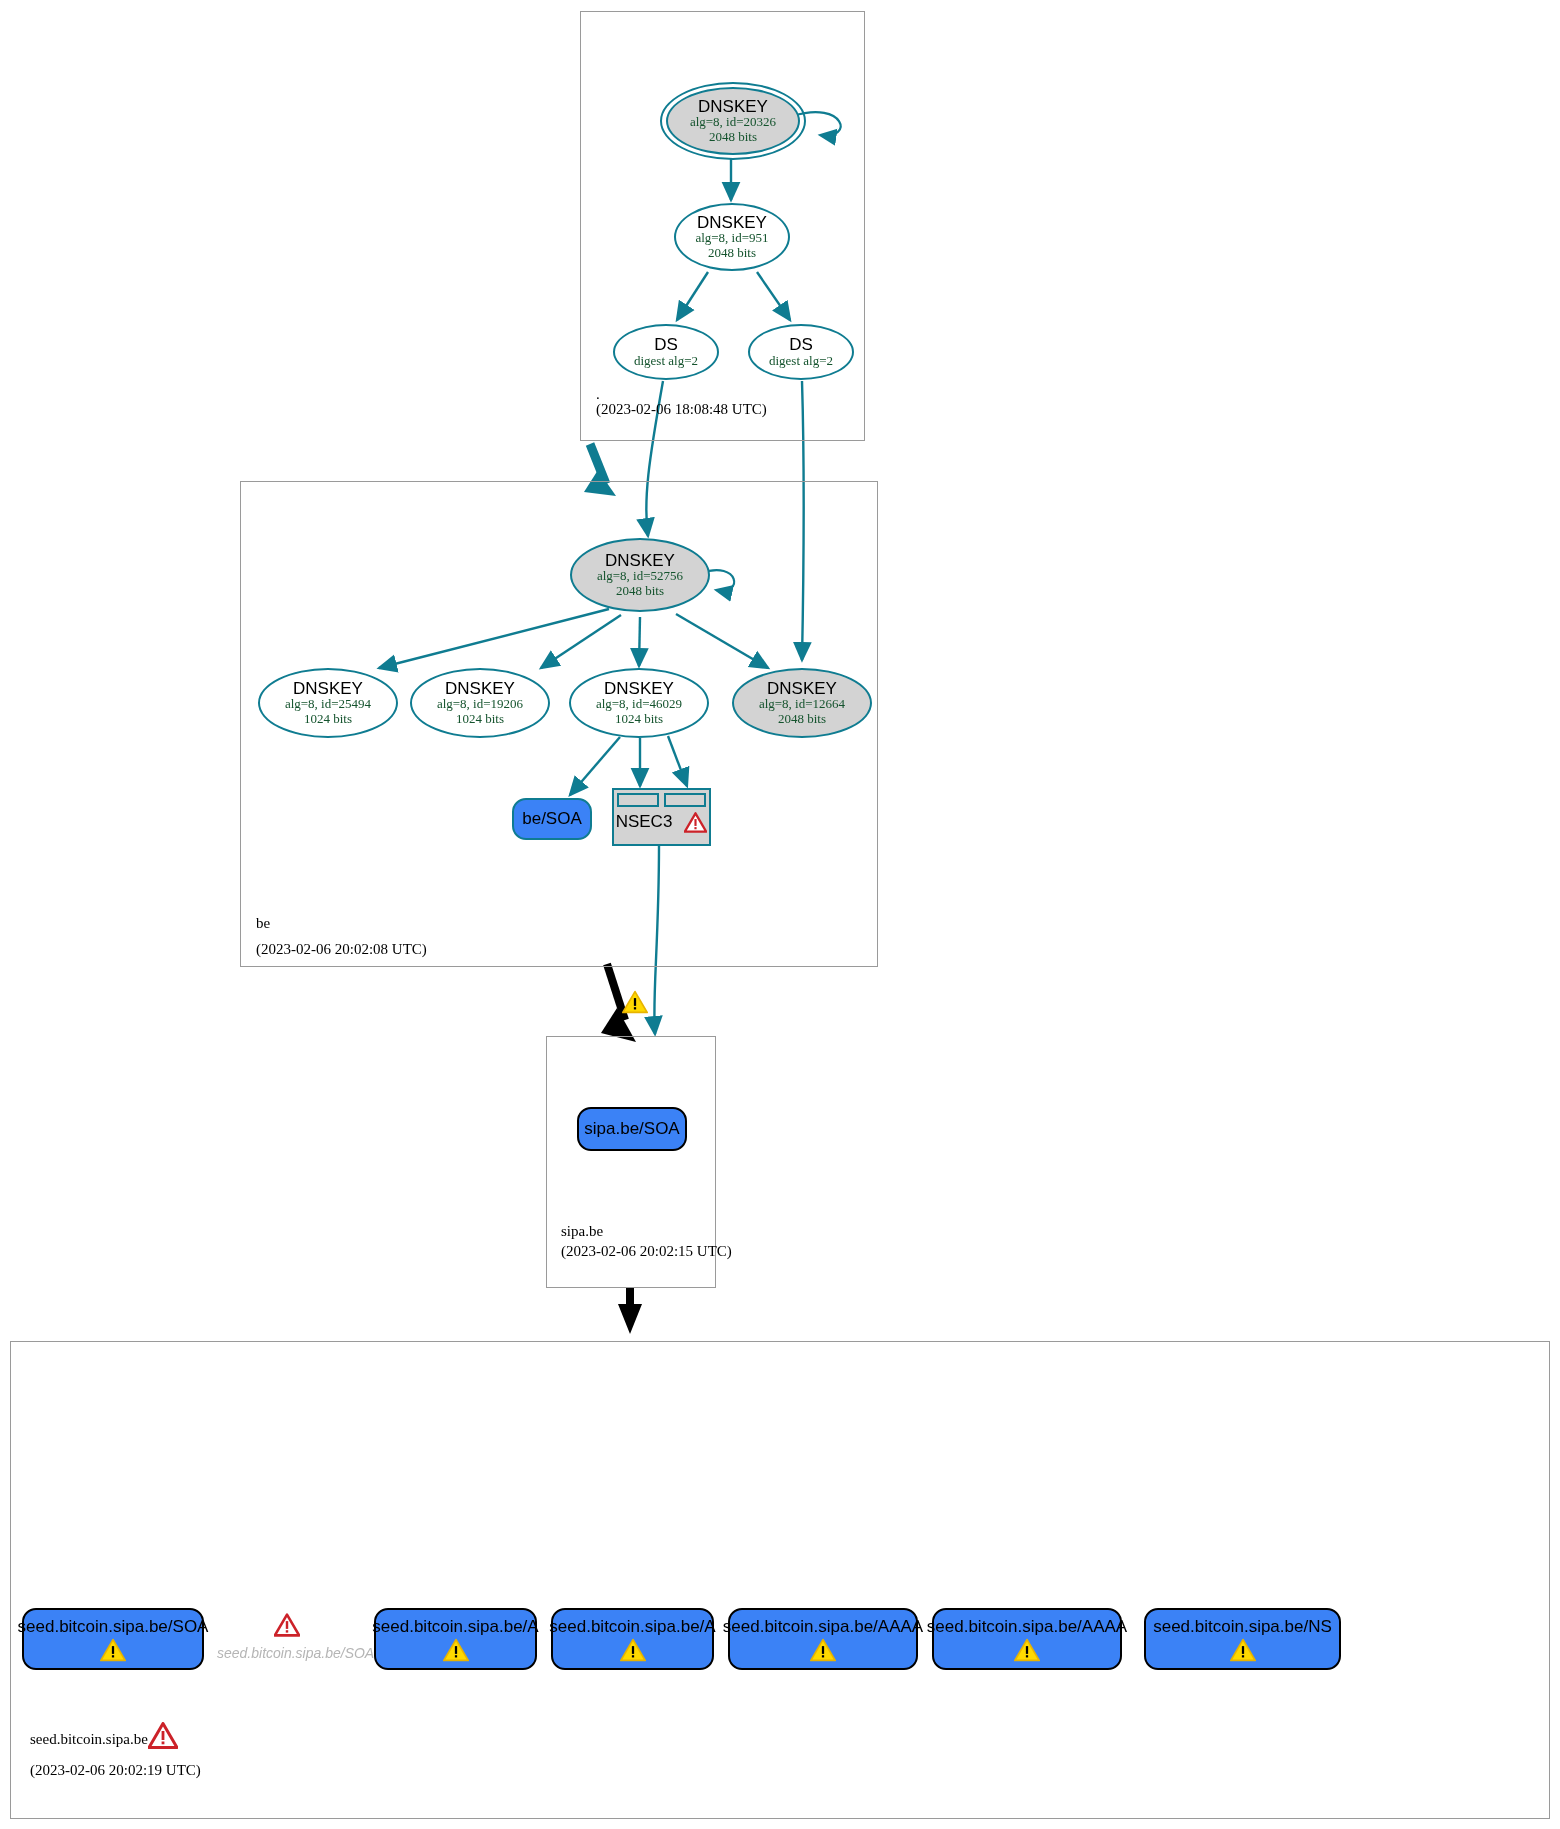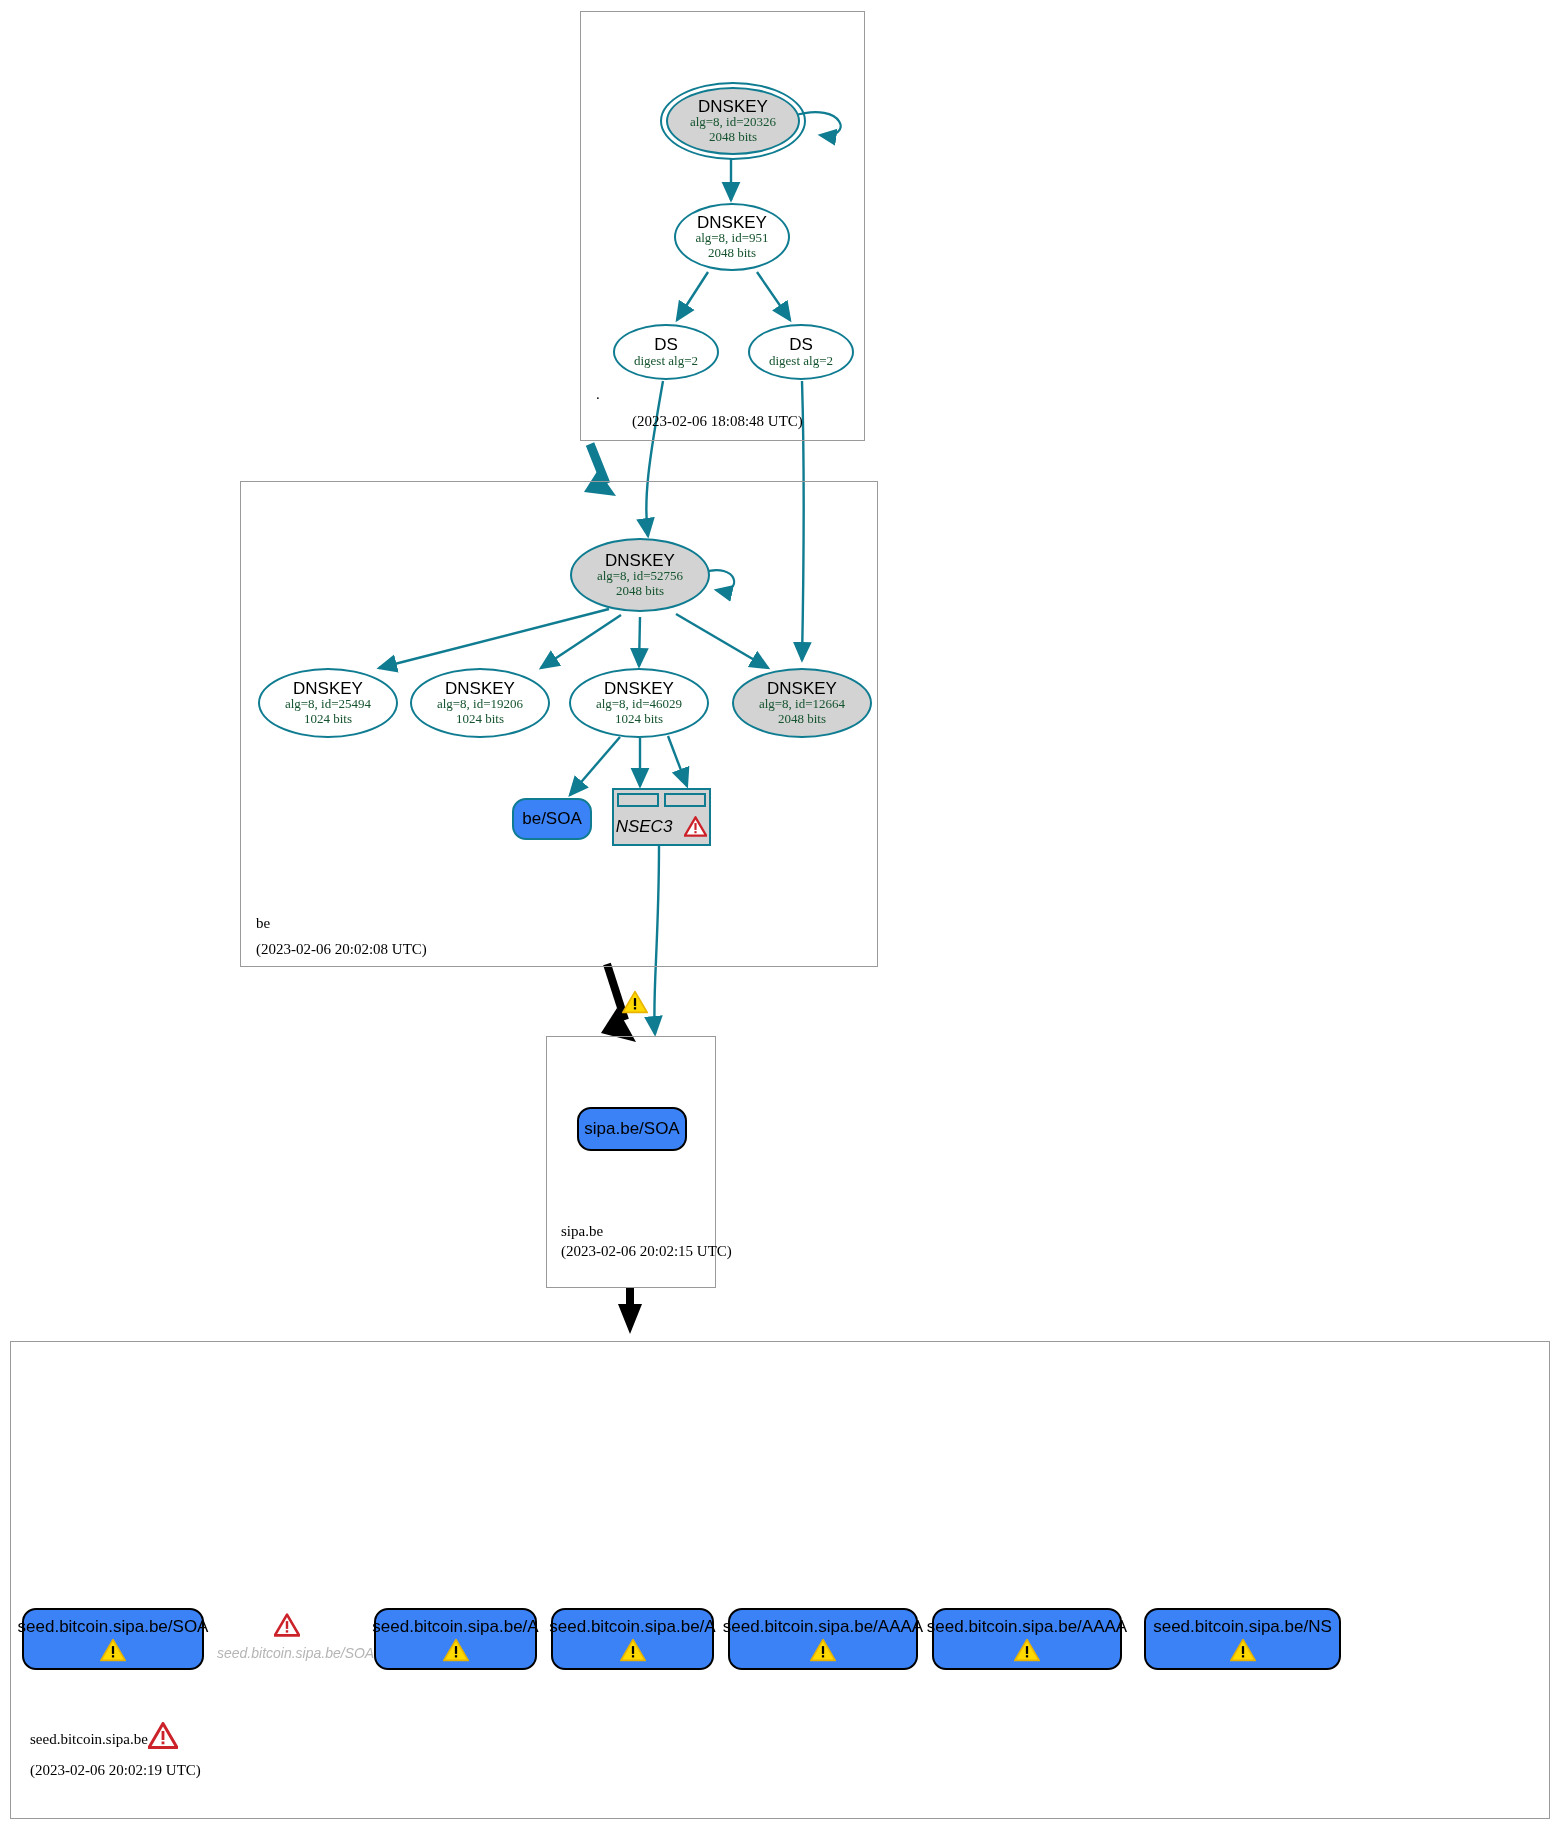--- a/index.html
+++ b/index.html
@@ -112,28 +112,26 @@
     height: 14px;
   }
   .nsec3-cell {
     flex: 1;
     background: #d3d3d3;
     border: 2px solid #0f7c91;
     box-sizing: border-box;
   }
   .nsec3-body {
     display: flex;
-    align-items: center;
     justify-content: center;
     gap: 12px;
     height: calc(100% - 19px);
     margin-top: 5px;
     border: 2px solid #0f7c91;
     border-width: 0;
-    font-style: italic;
   }
   .nsec3-label {
     font-family: "Liberation Sans", sans-serif;
     font-size: 17px;
     color: #000;
   }
 
   
   .tri {
     display: inline-block;
@@ -234,21 +232,21 @@
     </g>
 
     <g>
       <path d="M630,1288 L630,1310" fill="none" stroke="#000000" stroke-width="8" stroke-linecap="butt"></path>
       <path d="M630,1334 L618,1304 L642,1304 z" fill="#000000"></path>
     </g>
   </svg>
 
   <div class="zone-box" style="left:580px; top:11px; width:285px; height:430px;"></div>
   <div class="zone-label zone-name" style="left:596px; top:386px;">.</div>
-  <div class="zone-label zone-time" style="left:596px; top:413px;margin-left:36px;">(2023-02-06 18:08:48 UTC)</div>
+  <div class="zone-label zone-time" style="left:596px; top:401px;">(2023-02-06 18:08:48 UTC)</div>
 
   <div class="zone-box" style="left:240px; top:481px; width:638px; height:486px;"></div>
   <div class="zone-label zone-name" style="left:256px; top:915px;">be</div>
   <div class="zone-label zone-time" style="left:256px; top:941px;">(2023-02-06 20:02:08 UTC)</div>
 
   <div class="zone-box" style="left:546px; top:1036px; width:170px; height:252px;"></div>
   <div class="zone-label zone-name" style="left:561px; top:1223px;">sipa.be</div>
   <div class="zone-label zone-time" style="left:561px; top:1243px;">(2023-02-06 20:02:15 UTC)</div>
 
   <div class="zone-box" style="left:10px; top:1341px; width:1540px; height:478px;"></div>

